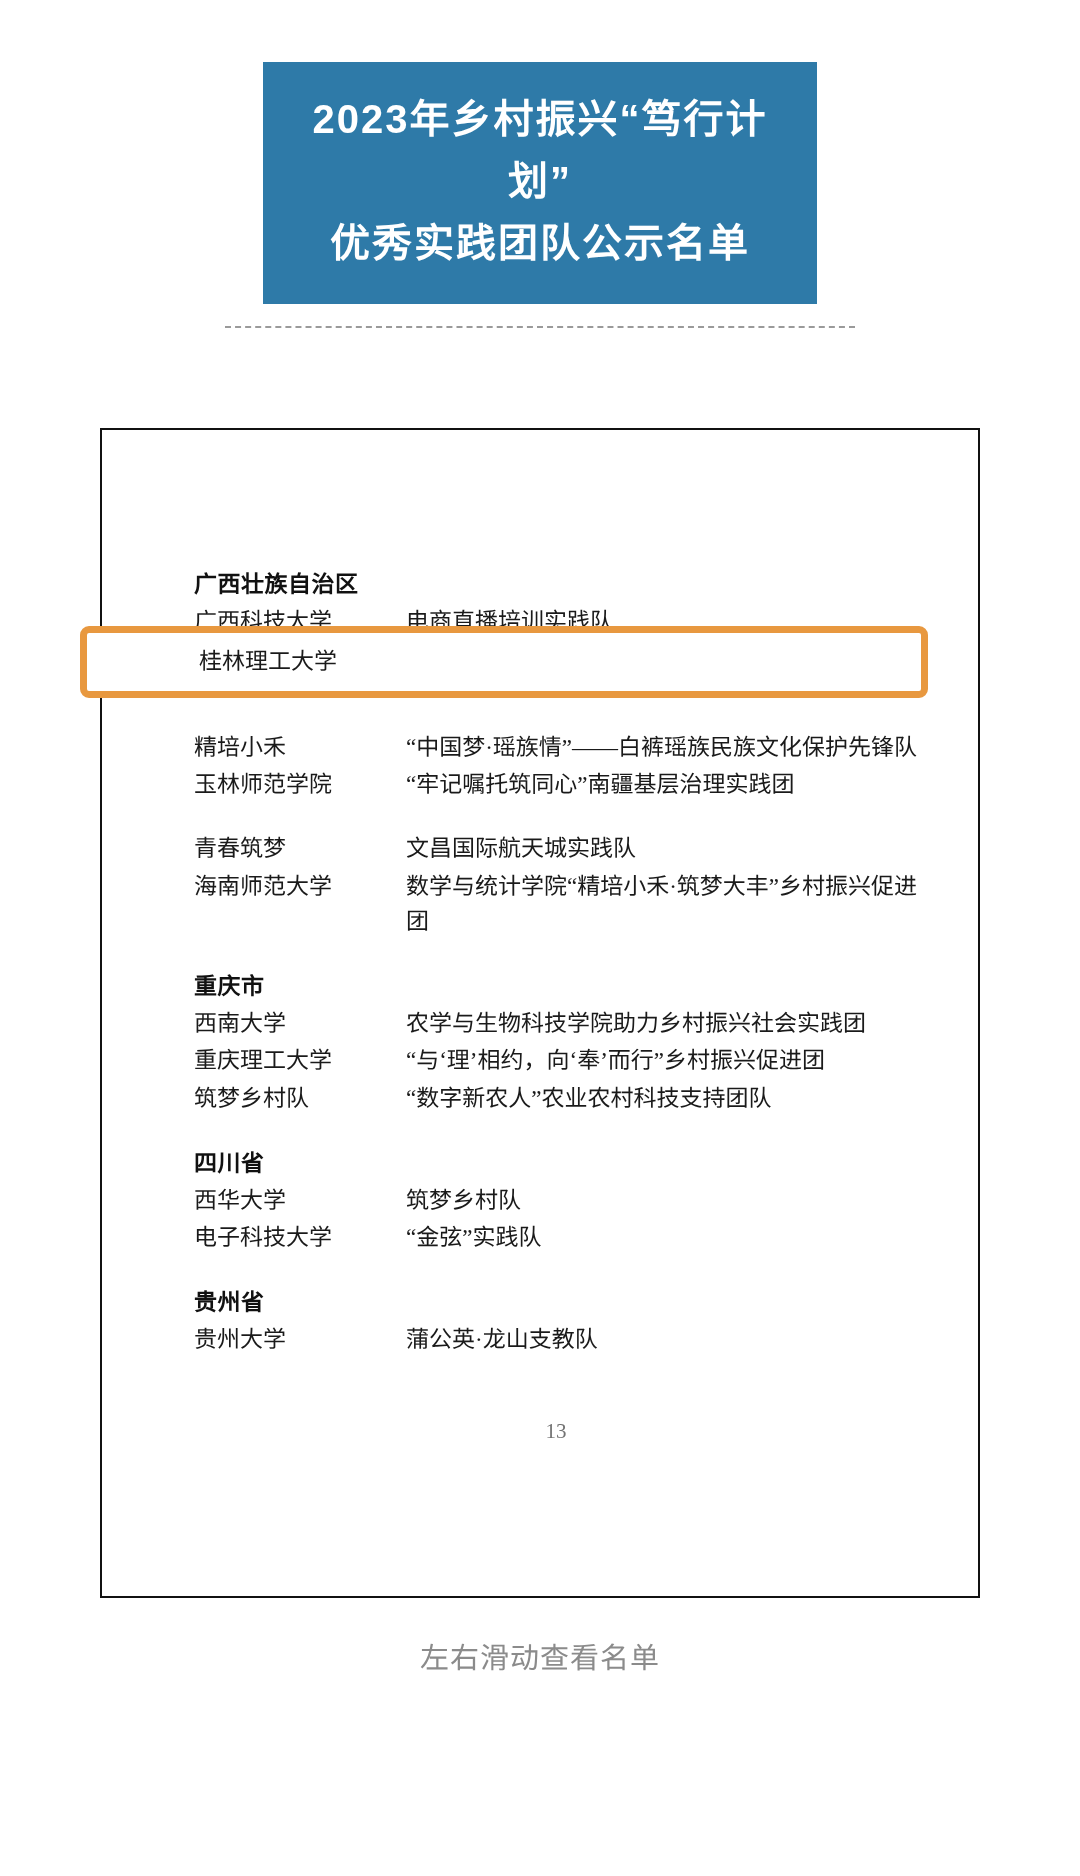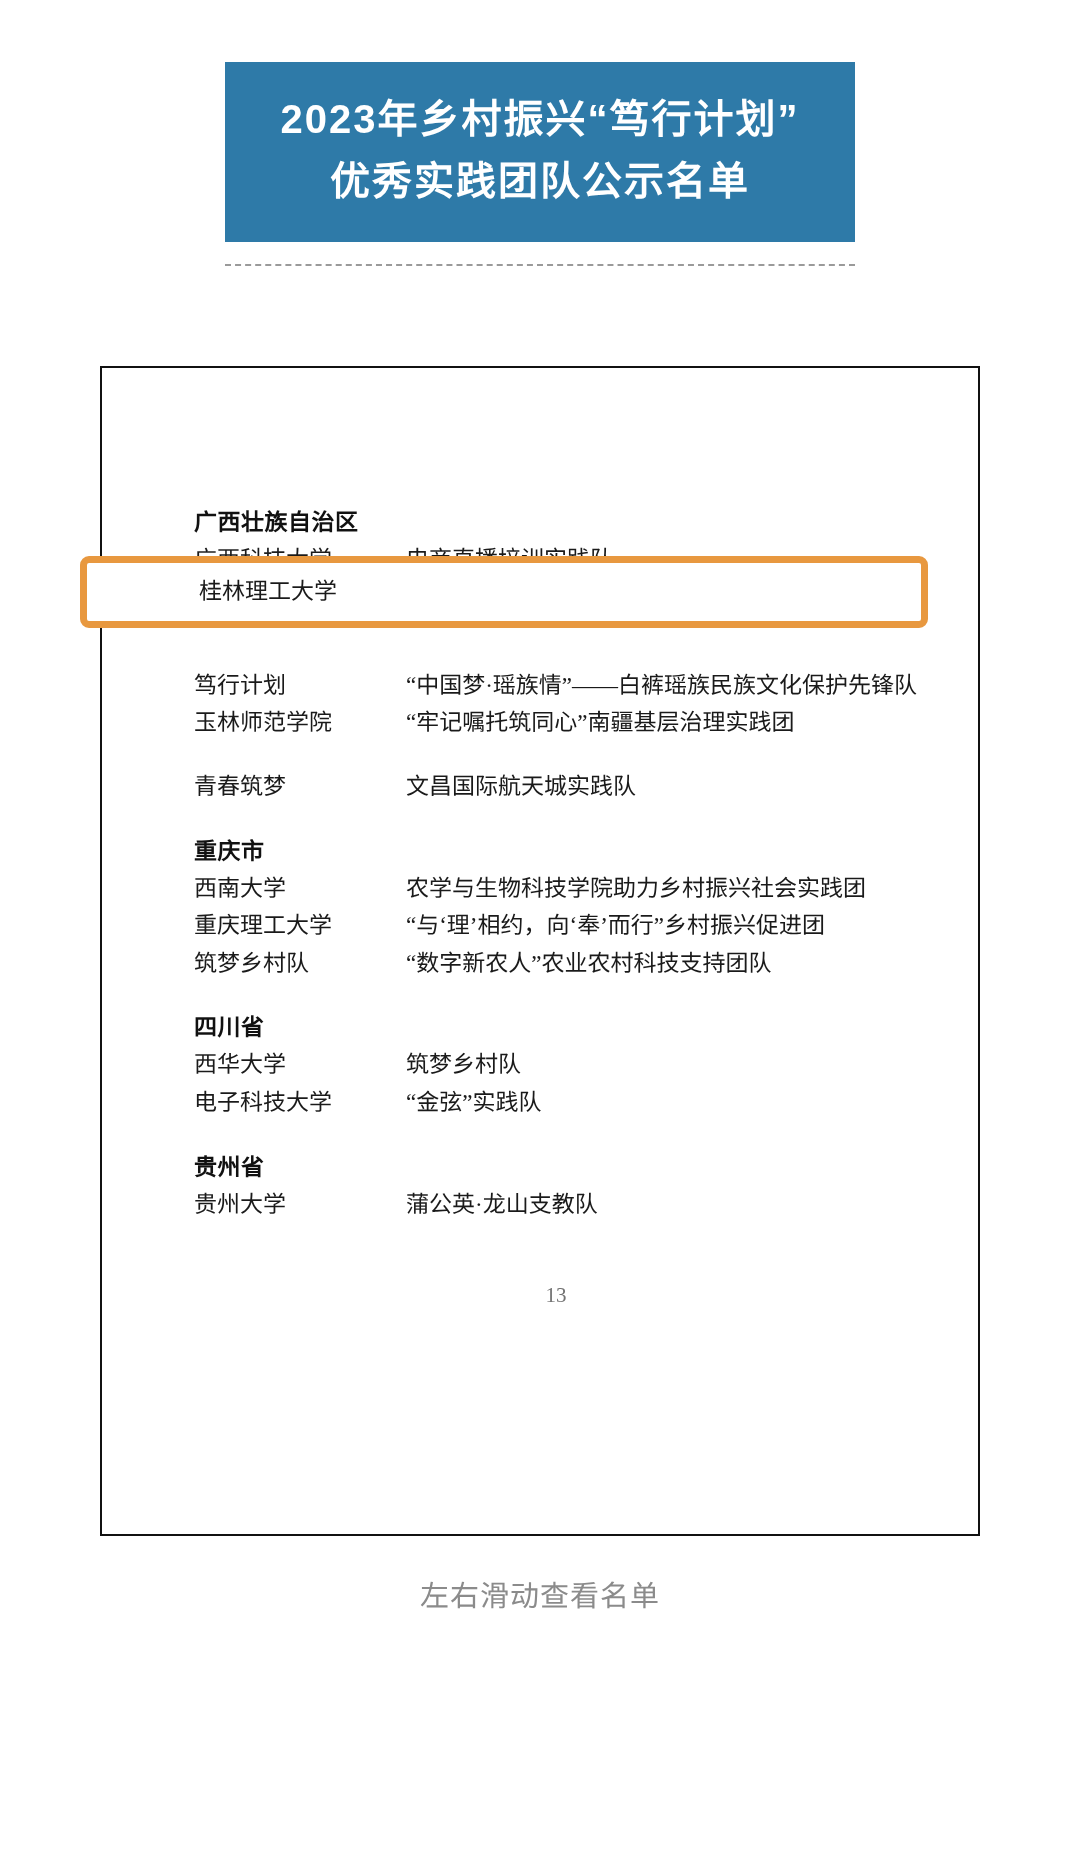--- a/index.html
+++ b/index.html
@@ -18,21 +18,21 @@
   
   .header-wrap {
     padding-top: 62px;
     display: flex;
     flex-direction: column;
     align-items: center;
   }
   .banner {
     background: #2e7aa8;
     color: #ffffff;
-    width: 630px;
+    width: 554px;
     box-sizing: border-box;
     padding: 26px 20px 30px 20px;
     text-align: center;
   }
   .banner-line {
     font-size: 40px;
     font-weight: bold;
     letter-spacing: 2px;
     line-height: 1.55;
     font-family: "Liberation Sans", sans-serif;
@@ -143,34 +143,38 @@
       <div class="row">
         <div class="col-school">广西科技大学</div>
         <div class="col-team">电商直播培训实践队</div>
       </div>
 
       <div class="row" style="visibility:hidden;height:86px;">
         <div class="col-school"></div>
         <div class="col-team"></div>
       </div>
       <div class="row">
-        <div class="col-school">笃行计划</div>
+        <div class="col-school">精培小禾</div>
         <div class="col-team">“中国梦·瑶族情”——白裤瑶族民族文化保护先锋队</div>
       </div>
       <div class="row">
         <div class="col-school">玉林师范学院</div>
         <div class="col-team">“牢记嘱托筑同心”南疆基层治理实践团</div>
       </div>
     </div>
 
     <div class="group">
       <div class="row">
         <div class="col-school">青春筑梦</div>
         <div class="col-team">文昌国际航天城实践队</div>
       </div>
+      <div class="row">
+        <div class="col-school">海南师范大学</div>
+        <div class="col-team">数学与统计学院“精培小禾·筑梦大丰”乡村振兴促进团</div>
+      </div>
     </div>
 
     <div class="group">
       <div class="region">重庆市</div>
       <div class="row">
         <div class="col-school">西南大学</div>
         <div class="col-team">农学与生物科技学院助力乡村振兴社会实践团</div>
       </div>
       <div class="row">
         <div class="col-school">重庆理工大学</div>
@@ -198,20 +202,20 @@
       <div class="region">贵州省</div>
       <div class="row">
         <div class="col-school">贵州大学</div>
         <div class="col-team">蒲公英·龙山支教队</div>
       </div>
     </div>
 
     <div class="page-number">13</div>
   </div>
 
-  <div class="highlight-band" style="top:188px;">
+  <div class="highlight-band" style="top:196px;">
     <div class="row">
       <div class="col-school">桂林理工大学</div>
     </div>
   </div>
 </div>
 
 <div class="footer-hint">左右滑动查看名单</div>
 
 </body></html>

